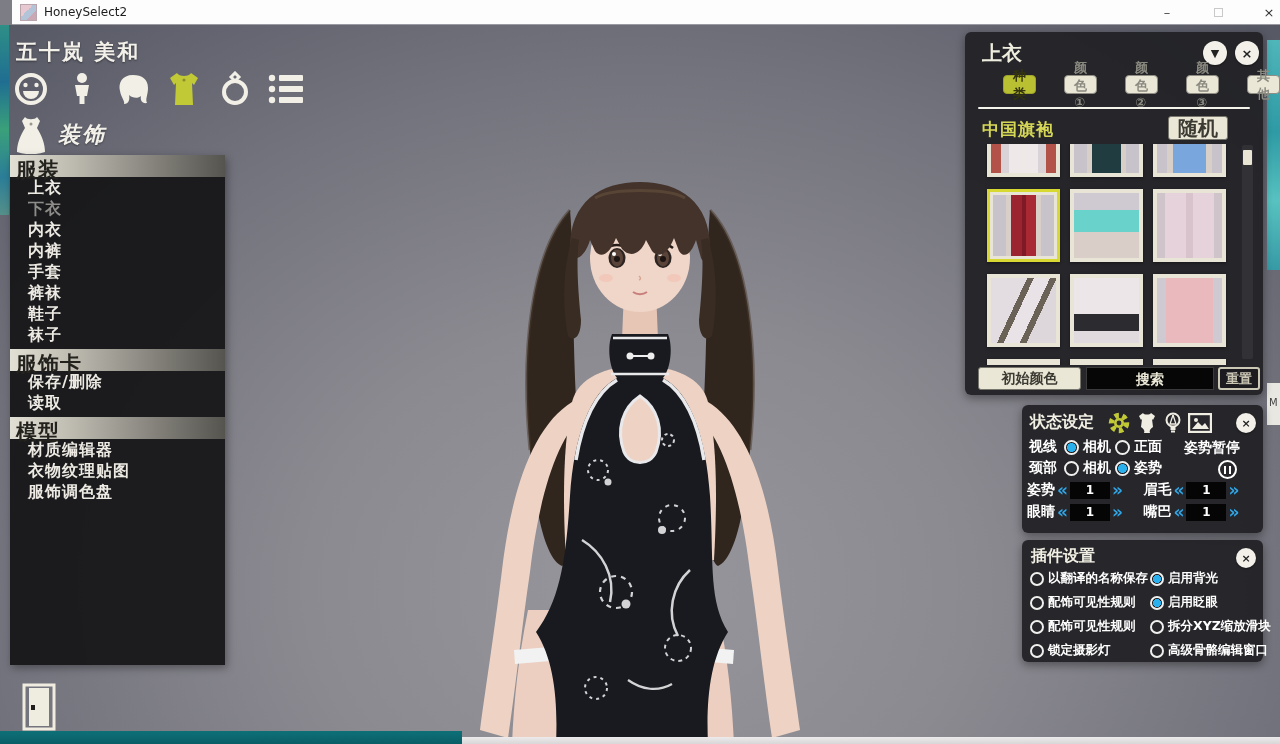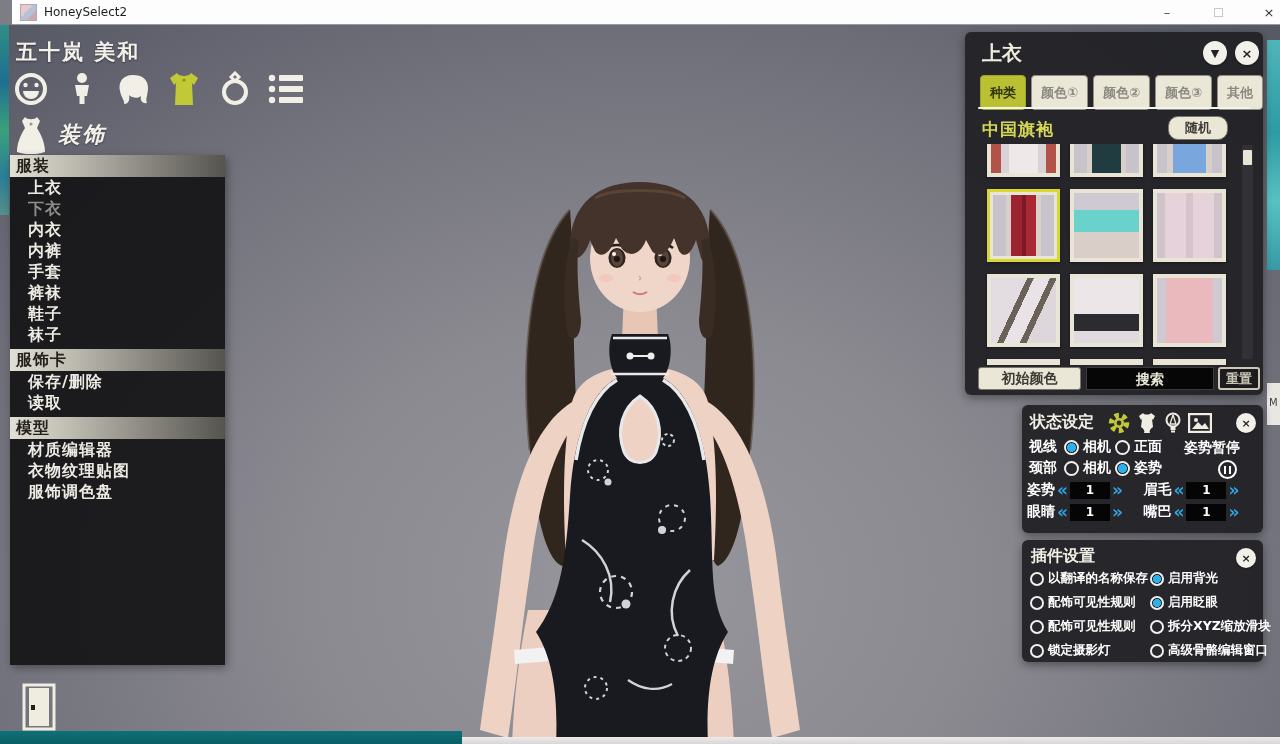--- a/index.html
+++ b/index.html
@@ -30,47 +30,47 @@
   
   #charname{left:16px;top:38px;font-size:21px;color:#f3f1ea;text-shadow:0 1px 2px rgba(0,0,0,.45);font-weight:bold;letter-spacing:2px;}
   #navicons{left:12px;top:70px;display:flex;gap:13px;align-items:center;}
   .navic{width:38px;height:38px;display:flex;align-items:center;justify-content:center;cursor:pointer;}
   #sectionrow{left:14px;top:116px;display:flex;align-items:center;gap:10px;font-style:italic;}
   #sectionlabel{font-size:22px;color:#f3f1ea;font-weight:bold;text-shadow:0 1px 2px rgba(0,0,0,.4);letter-spacing:2px;}
 
   
   #sidebar{left:10px;top:155px;width:215px;height:510px;background:rgba(20,20,23,0.93);box-shadow:2px 3px 8px rgba(0,0,0,.35);}
   .sidebar-header{height:22px;margin-top:4px;background:linear-gradient(90deg,#e2dfd5,#bcb9af 30%,#807e77 70%,#55544f);
-    color:#23221d;font-size:16px;font-weight:bold;padding:1px 0 0 6px;letter-spacing:1px;}
+    color:#23221d;font-size:21px;font-weight:bold;padding:1px 0 0 6px;letter-spacing:1px;}
   .sidebar-header:first-child{margin-top:0;}
   .sidebar-item{height:21px;color:#eceae2;font-size:16px;font-weight:bold;padding-left:18px;letter-spacing:1px;cursor:pointer;line-height:21px;}
   .sidebar-item.disabled{color:#8d8c88;}
 
   
   #exitbtn{left:20px;top:683px;width:38px;height:48px;cursor:pointer;}
 
   
   .panel{background:rgba(33,33,37,0.94);border-radius:6px;box-shadow:0 3px 10px rgba(0,0,0,.4);}
   .panel-title{color:#f2f0e4;font-weight:bold;}
   .circlebtn{width:24px;height:24px;border-radius:50%;background:#f2f0e8;color:#222;display:flex;align-items:center;justify-content:center;
     font-size:13px;font-weight:bold;cursor:pointer;box-shadow:0 1px 2px rgba(0,0,0,.4);}
 
   
   #toppanel{left:965px;top:32px;width:298px;height:363px;}
   #toppanel-title{left:17px;top:8px;font-size:20px;color:#efeede;}
   #tp-collapse{left:238px;top:9px;}
   #tp-close{left:270px;top:9px;}
   #tabs{left:15px;top:43px;display:flex;gap:5px;}
-  .tab{height:35px;border-radius:4px;border:1px solid #8f8d84;background:#ebe7d7;color:#8b8a80;
-    font-size:13px;font-weight:bold;display:flex;align-items:center;justify-content:center;padding:0 9px;cursor:pointer;}
+  .tab{height:19px;border-radius:4px;border:1px solid #8f8d84;background:#ebe7d7;color:#8b8a80;
+    font-size:13px;font-weight:bold;display:flex;align-items:center;justify-content:center;padding:0 9px;cursor:pointer;margin-left:23px;}
   .tab.sel{background:#b9c032;color:#34350f;border-color:#9ea32a;}
   #tp-divider{left:13px;top:75px;width:272px;height:2px;background:#f4f3ec;border-radius:1px;}
   #itemlabel{left:17px;top:86px;font-size:17px;font-weight:bold;color:#d6d855;letter-spacing:1px;}
-  #btn-random{left:203px;top:84px;width:60px;height:24px;background:#ebe7d7;border:1px solid #77766d;border-radius:10px;
-    color:#3c3b33;font-size:13px;font-weight:bold;display:flex;align-items:center;justify-content:center;cursor:pointer;}
+  #btn-random{left:203px;top:84px;width:60px;height:24px;background:#ebe7d7;border:1px solid #77766d;border-radius:3px;
+    color:#3c3b33;font-size:20px;font-weight:bold;display:flex;align-items:center;justify-content:center;cursor:pointer;}
   #thumbview{left:20px;top:112px;width:245px;height:221px;overflow:hidden;}
   #thumbcontent{position:absolute;left:0;top:-40px;width:245px;}
   .frame{position:absolute;width:73px;height:73px;background:#e9e5d6;padding:4px;cursor:pointer;box-shadow:0 1px 3px rgba(0,0,0,.4);}
   .frame.sel{border:3px solid #d8d832;padding:3px;}
   .frame .img{width:100%;height:100%;}
   #thumb-scroll{left:277px;top:113px;width:11px;height:214px;background:rgba(255,255,255,0.06);border-radius:2px;}
   #thumb-thumb{position:absolute;left:1px;top:5px;width:9px;height:15px;background:#e9e5d4;border-radius:1px;cursor:pointer;}
   #btn-initcolor{left:13px;top:335px;width:103px;height:23px;background:#ebe7d7;border:1px solid #77766d;border-radius:3px;
     color:#3c3b33;font-size:14px;font-weight:bold;display:flex;align-items:center;justify-content:center;cursor:pointer;}
   #searchbox{left:121px;top:335px;width:128px;height:23px;background:#060606;border:1px solid #3a3a3a;

